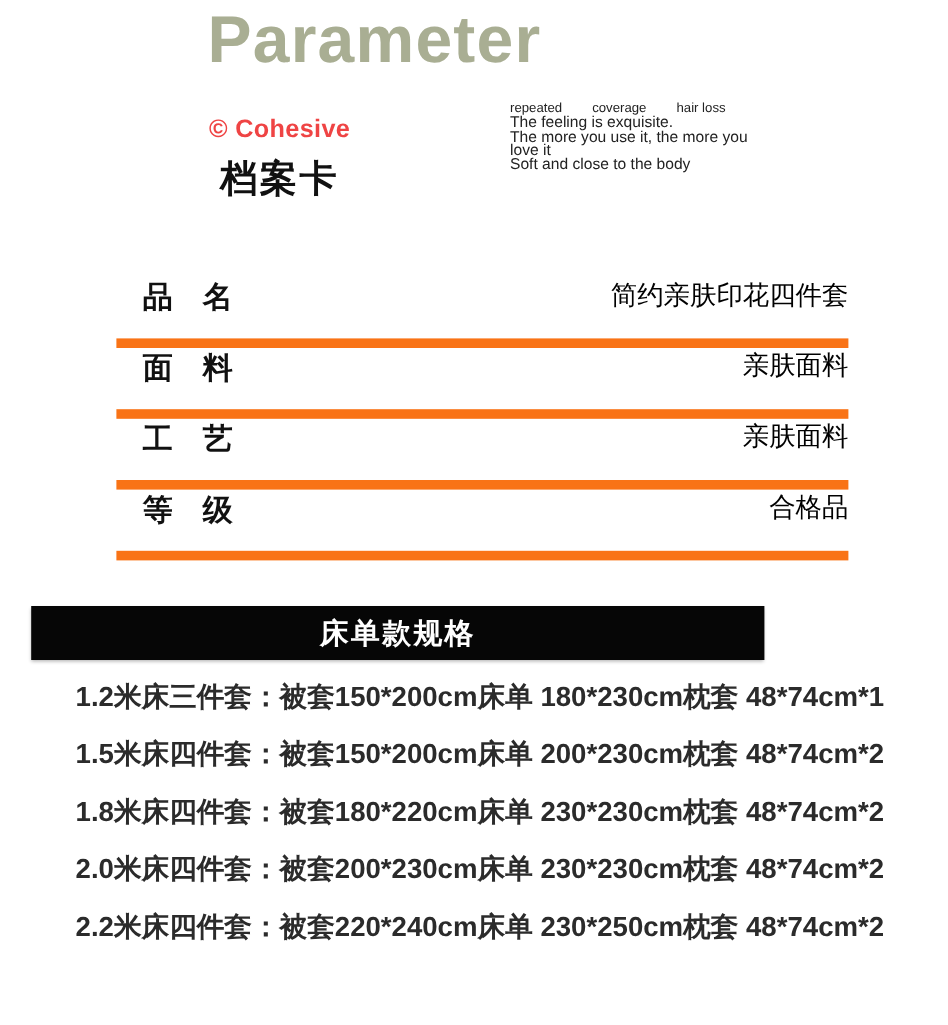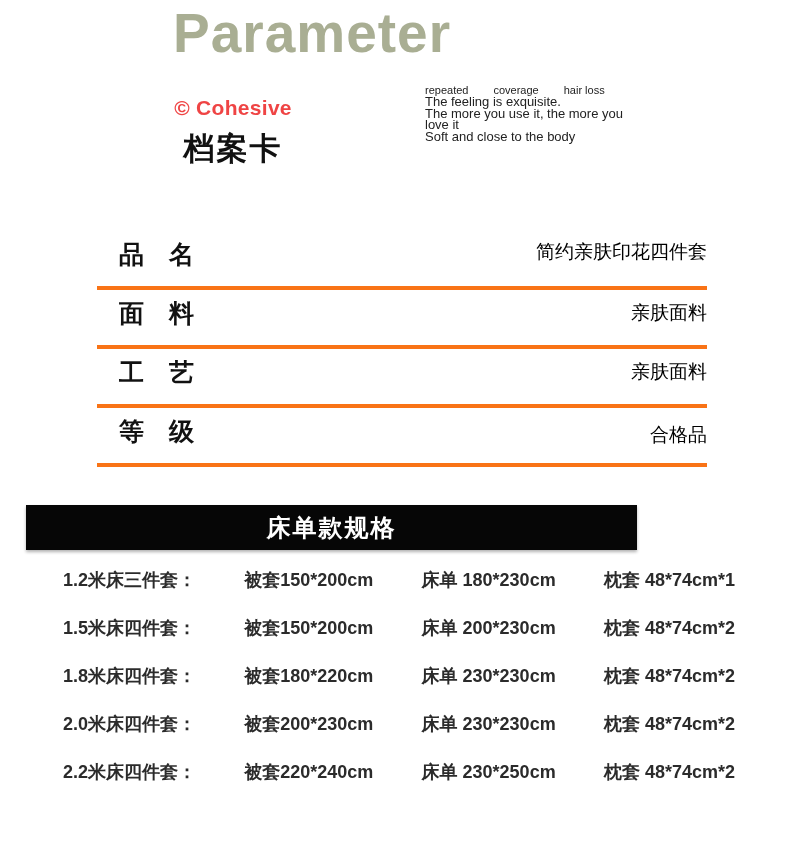--- a/index.html
+++ b/index.html
@@ -19,47 +19,47 @@
   .card-label { margin-top:8px; font-size:31px; font-weight:bold; color:#111111; letter-spacing:2px; white-space:nowrap; }
 
   .right-block { position:absolute; left:425px; top:84px; width:220px; }
   .keywords { display:flex; gap:25px; font-size:11px; color:#222222; }
   .keywords span { white-space:nowrap; }
   .tagline { font-size:13px; line-height:11.5px; color:#222222; }
 
   
   .attr-table { position:absolute; left:97px; top:231px; width:610px; }
   .attr-row {
-    display:flex; justify-content:space-between; align-items:center;
-    height:59px; border-bottom:4px solid #f97316; box-sizing:border-box;
+    display:flex; justify-content:space-between; align-items:flex-start;
+    height:59px; border-bottom:8px solid #f97316; box-sizing:border-box;
   }
   .attr-label {
     padding-left:22px; padding-bottom:9px;
     font-size:25px; font-weight:bold; color:#111111; white-space:nowrap;
   }
   .attr-value {
     font-family:"Liberation Serif","DejaVu Serif",serif;
-    font-size:19px; color:#000000; padding-bottom:9px; white-space:nowrap;
+    font-size:22px; color:#000000; padding-bottom:9px; white-space:nowrap;
   }
   .attr-row.v-high .attr-value { padding-bottom:13px; }
   .attr-row.v-low  .attr-value { padding-bottom:1px; }
 
   
   .banner {
     position:absolute; left:26px; top:505px; width:611px; height:45px;
     background:#060606; box-shadow:0 2px 3px rgba(0,0,0,0.30);
     display:flex; align-items:center; justify-content:center;
   }
   .banner-text { color:#ffffff; font-size:24px; font-weight:bold; letter-spacing:2px; white-space:nowrap; }
 
   
   .size-list { position:absolute; left:63px; top:556px; width:672px; }
   .size-row {
     display:flex; justify-content:space-between; align-items:center;
-    height:48px; font-size:18px; font-weight:600; color:#2b2b2b; white-space:nowrap;
+    height:48px; font-size:23px; font-weight:600; color:#2b2b2b; white-space:nowrap;
   }
   .size-row span { white-space:nowrap; }
 </style>
 </head>
 <body>
 
 <div class="page">
 
   <div class="title">Parameter</div>
 

